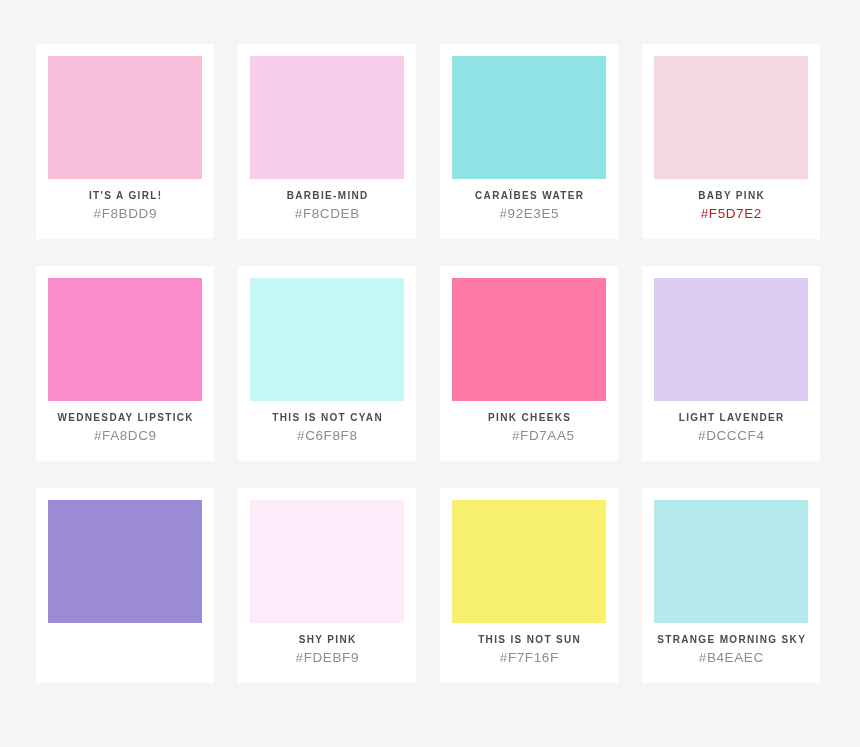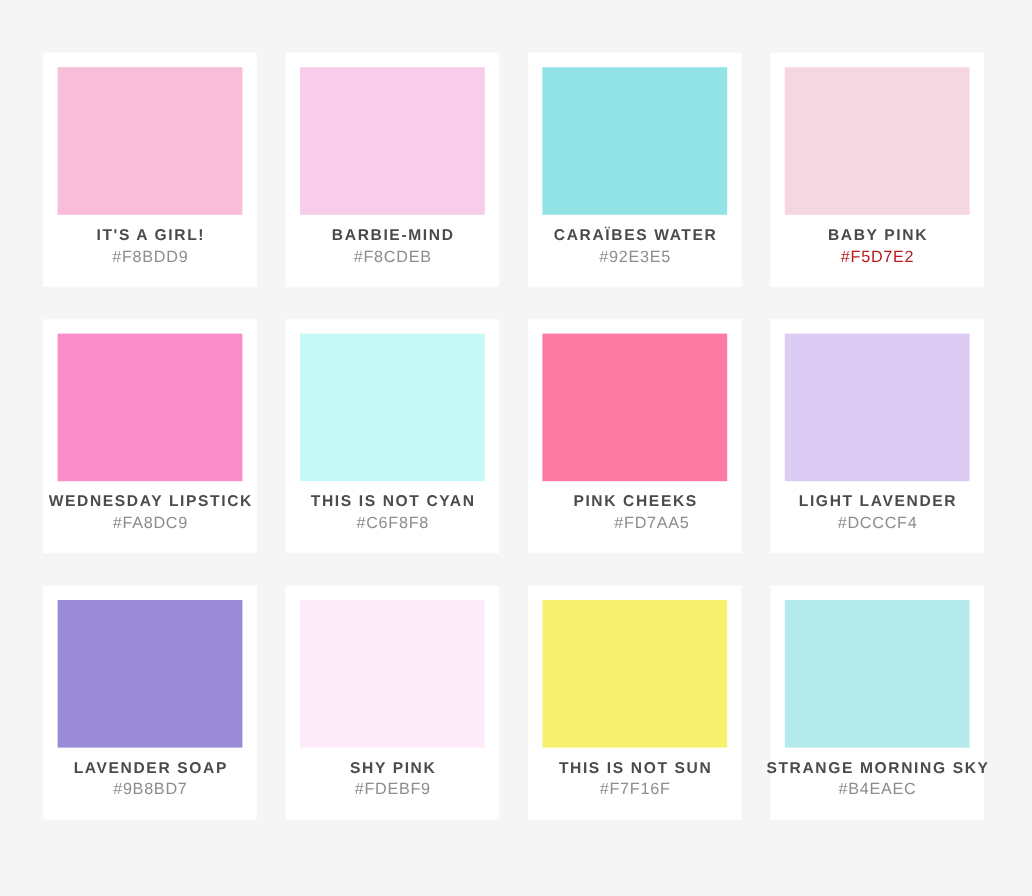--- a/index.html
+++ b/index.html
@@ -49,21 +49,21 @@
   .swatch-caption {
     flex: 1 1 auto;
     display: flex;
     flex-direction: column;
     align-items: center;
     justify-content: flex-start;
     padding-top: 11px;
   }
 
   .swatch-name {
-    font-size: 13px;
+    font-size: 10px;
     font-weight: bold;
     letter-spacing: 1.35px;
     color: #4b4b4b;
     text-transform: uppercase;
     white-space: nowrap;
     line-height: 12px;
     text-indent: 1.35px;
   }
 
   .swatch-hex {
@@ -132,24 +132,20 @@
     </div>
     <div class="swatch-card" style="background: rgb(255, 255, 255);">
       <div class="swatch-color" style="background: rgb(220, 204, 244);"></div>
       <div class="swatch-caption">
         <div class="swatch-name" style="color: rgb(75, 75, 75);">LIGHT LAVENDER</div>
         <div class="swatch-hex" style="color: rgb(141, 141, 141);">#DCCCF4</div>
       </div>
     </div>
     <div class="swatch-card" style="background: rgb(255, 255, 255);">
       <div class="swatch-color" style="background: rgb(155, 139, 215);"></div>
-      <div class="swatch-caption">
-        <div class="swatch-name" style="color: rgb(75, 75, 75);">LAVENDER SOAP</div>
-        <div class="swatch-hex" style="color: rgb(141, 141, 141);">#9B8BD7</div>
-      </div>
     </div>
     <div class="swatch-card" style="background: rgb(255, 255, 255);">
       <div class="swatch-color" style="background: rgb(253, 235, 249);"></div>
       <div class="swatch-caption">
         <div class="swatch-name" style="color: rgb(75, 75, 75);">SHY PINK</div>
         <div class="swatch-hex" style="color: rgb(141, 141, 141);">#FDEBF9</div>
       </div>
     </div>
     <div class="swatch-card" style="background: rgb(255, 255, 255);">
       <div class="swatch-color" style="background: rgb(247, 241, 111);"></div>

